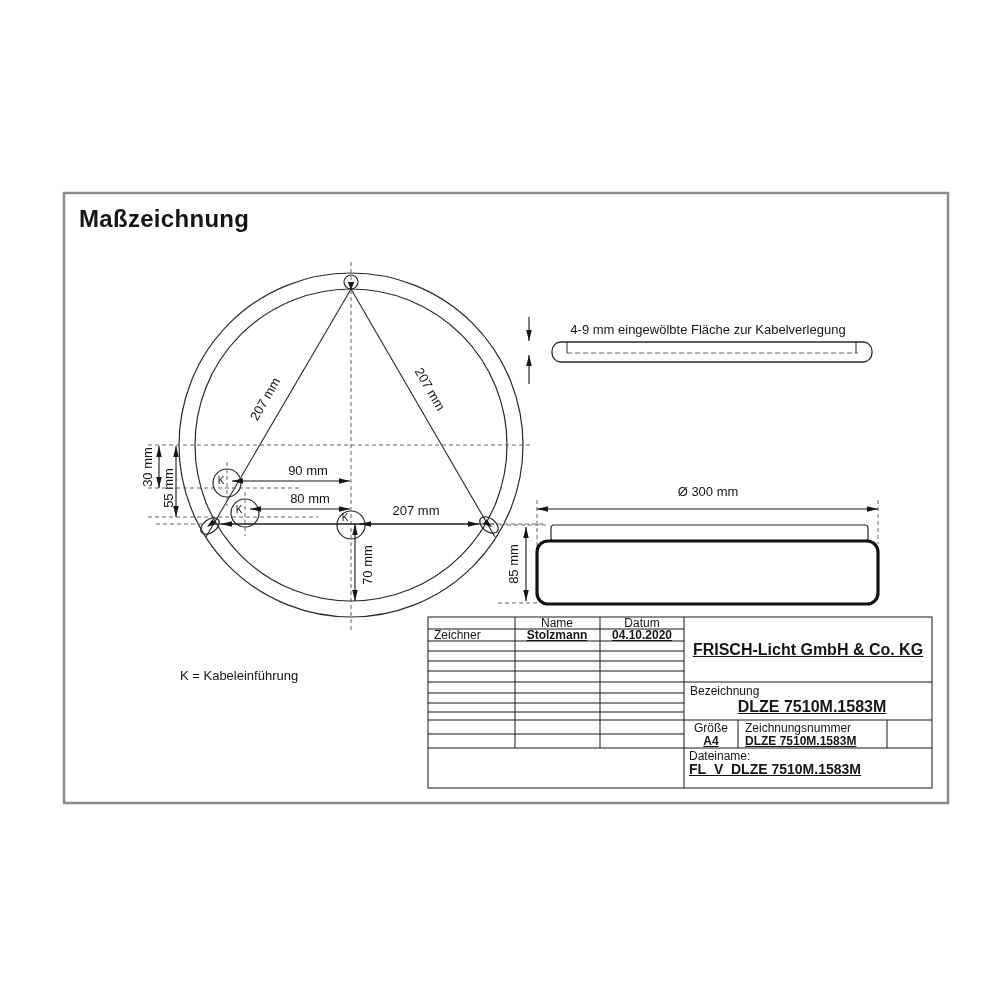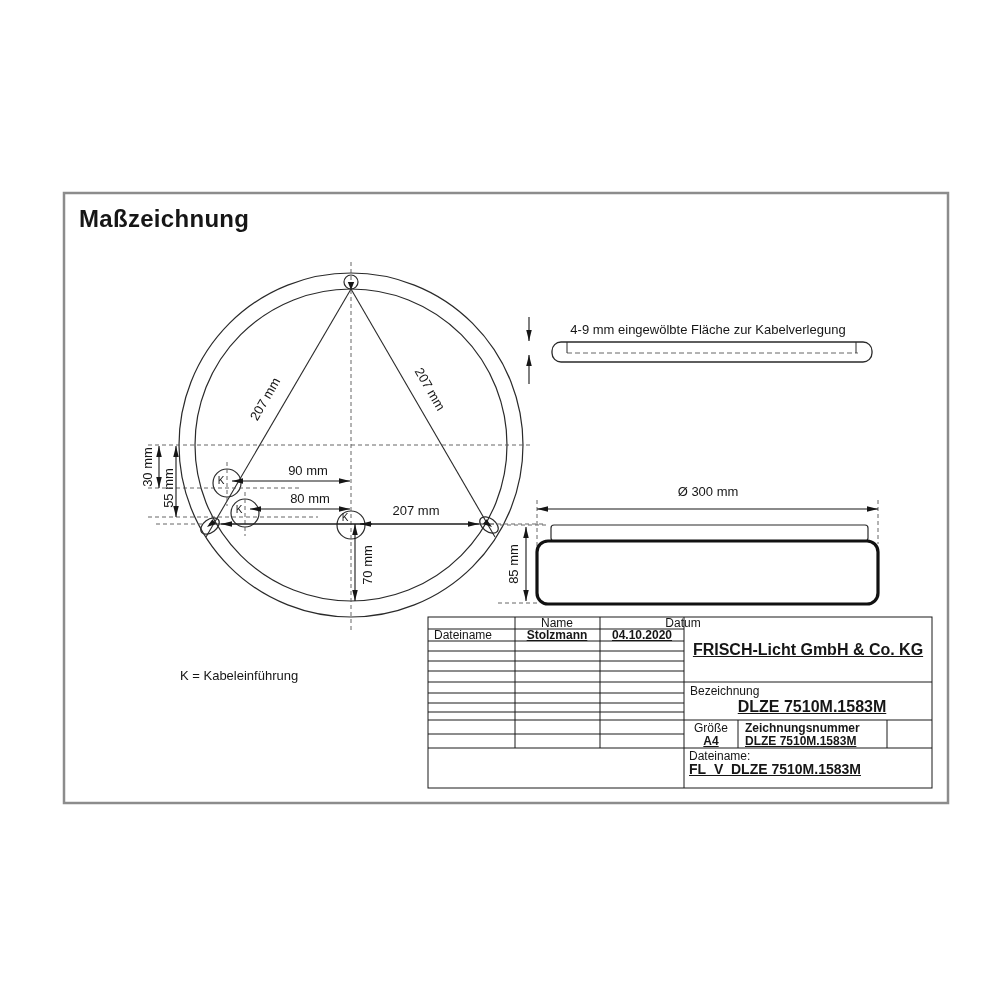--- a/index.html
+++ b/index.html
@@ -136,27 +136,27 @@
   <span class="t s10 c" style="left:221px;top:481px;">K</span>
   <span class="t s10 c" style="left:239px;top:510px;">K</span>
   <span class="t s10 c" style="left:345px;top:518px;">K</span>
   <span class="t s13 l" style="left:180px;top:647px;margin-top:28px;">K = Kabeleinführung</span>
 
   <span class="t s13 c" style="left:708px;top:329px;">4-9 mm eingewölbte Fläche zur Kabelverlegung</span>
   <span class="t s13 c" style="left:708px;top:491px;">Ø 300 mm</span>
   <span class="t s13 crm90" style="left:513px;top:564px;">85 mm</span>
 
   <span class="t s12 c" style="left:557px;top:623px;">Name</span>
-  <span class="t s12 c" style="left:642px;top:623px;margin-left:41px;">Datum</span>
-  <span class="t s12 l" style="left:434px;top:635px;">Dateiname</span>
+  <span class="t s12 c" style="left:642px;top:623px;">Datum</span>
+  <span class="t s12 l" style="left:434px;top:635px;">Zeichner</span>
   <span class="t s12 b c" style="left:557px;top:635px;">Stolzmann</span>
   <span class="t s12 b c" style="left:642px;top:635px;">04.10.2020</span>
   <span class="t s16 b c" style="left:808px;top:650px;">FRISCH-Licht GmbH &amp; Co. KG</span>
   <span class="t s12 l" style="left:690px;top:691px;">Bezeichnung</span>
   <span class="t s16 b c" style="left:812px;top:707px;">DLZE 7510M.1583M</span>
   <span class="t s12 c" style="left:711px;top:728px;">Größe</span>
   <span class="t s12 b c" style="left:711px;top:741px;">A4</span>
-  <span class="t s12 l" style="left:745px;top:728px;font-weight:bold;">Zeichnungsnummer</span>
+  <span class="t s12 l" style="left:745px;top:728px;">Zeichnungsnummer</span>
   <span class="t s12 b l" style="left:745px;top:741px;">DLZE 7510M.1583M</span>
   <span class="t s12 l" style="left:689px;top:756px;">Dateiname:</span>
   <span class="t s125 b l" style="left:689px;top:769px;">FL_V_DLZE 7510M.1583M</span>
 
 </div>
 
 </body></html>

